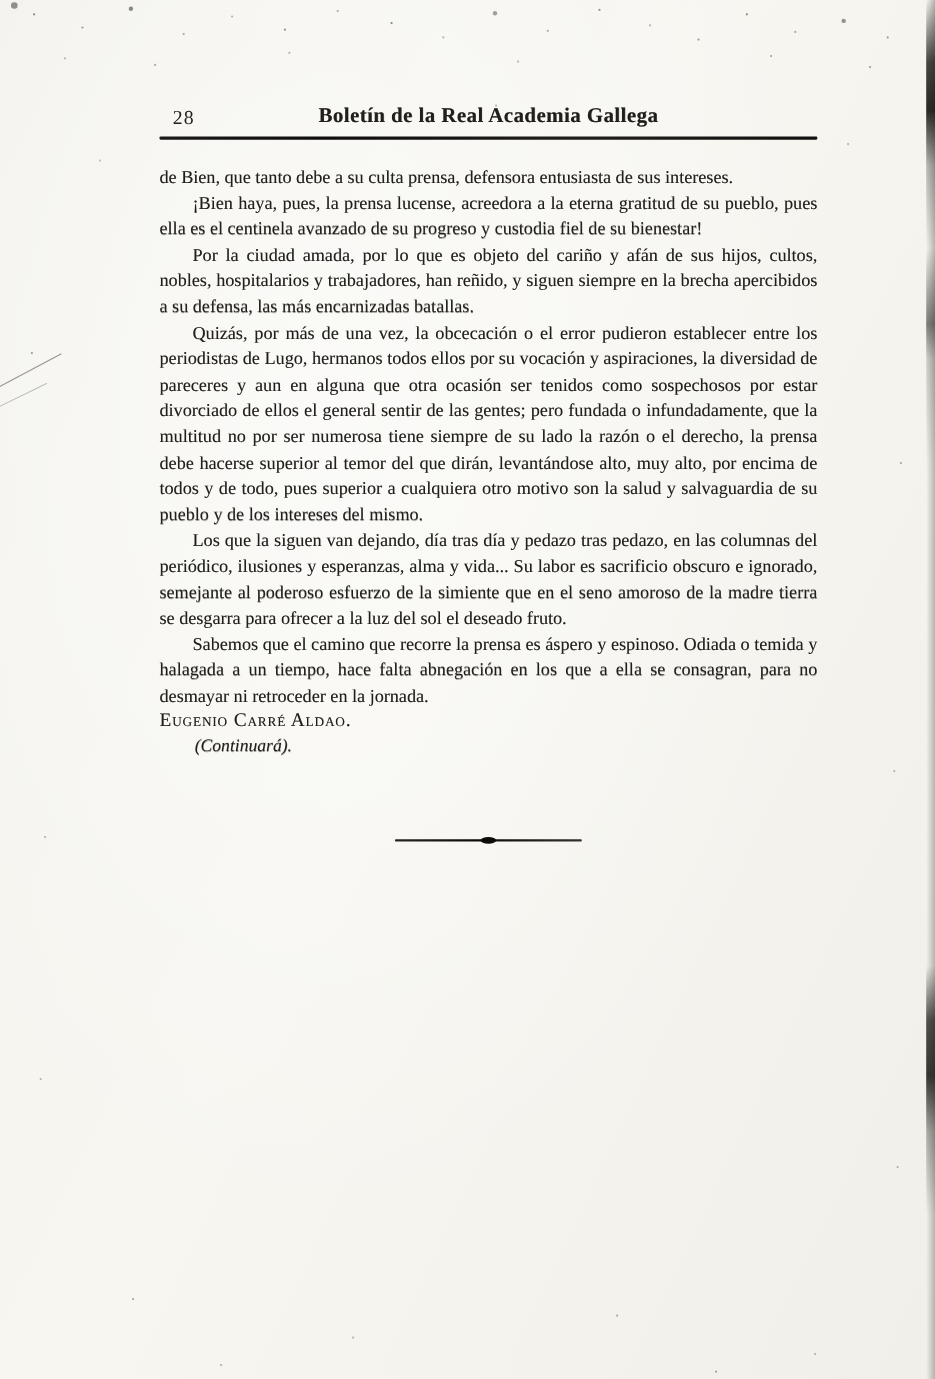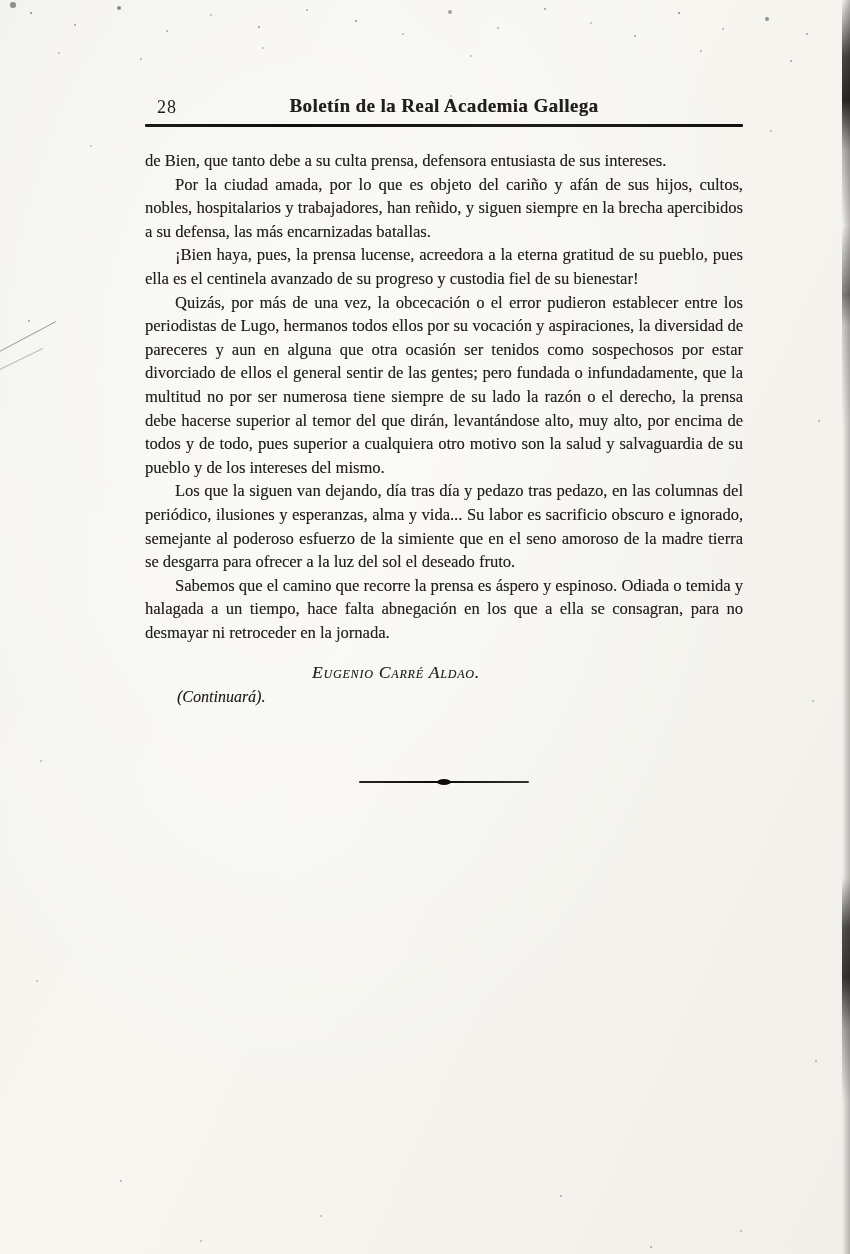--- a/index.html
+++ b/index.html
@@ -83,24 +83,23 @@
     background:linear-gradient(to right, #1c1a18, #0f0e0d 25%, #201e1b 65%, #121110);
     border-radius:1px;
   }
   .bodytext { margin-top:22px; font-size:16.5px; line-height:23.6px; }
   .bodytext p {
     text-align:justify; text-indent:30px;
     text-shadow:.2px .2px .35px rgba(40,36,30,.45);
   }
   .bodytext p.noindent { text-indent:0; }
   .signature {
-    margin-top:18px; padding-right:96px; text-align:center;
+    padding-right:96px; text-align:left;
     font-variant:small-caps; letter-spacing:.8px; font-size:17.5px;
     text-shadow:.2px .2px .35px rgba(40,36,30,.45);
-    font-style:italic;
   }
   .continuara {
     margin-top:5px; margin-left:32px;
     font-style:italic; font-size:16px;
     text-shadow:.2px .2px .35px rgba(40,36,30,.45);
   }
   .divider { position:relative; width:170px; height:8px; margin:72px auto 0 auto; }
   .divider-line {
     position:absolute; left:0; right:0; top:3px; height:2px;
     background:linear-gradient(to right, rgba(16,15,13,.9), #0d0c0b 45%, rgba(16,15,13,.85));
@@ -122,22 +121,22 @@
 
   <div class="content">
     <div class="header">
       <span class="pagenum">28</span>
       <span class="title">Boletín de la Real Academia Gallega</span>
     </div>
     <div class="rule"></div>
 
     <div class="bodytext">
       <p class="noindent">de Bien, que tanto debe a su culta prensa, defensora entusiasta de sus intereses.</p>
+      <p>¡Bien haya, pues, la prensa lucense, acreedora a la eterna gratitud de su pueblo, pues ella es el centinela avanzado de su progreso y custodia fiel de su bienestar!</p>
       <p>Por la ciudad amada, por lo que es objeto del cariño y afán de sus hijos, cultos, nobles, hospitalarios y trabajadores, han reñido, y siguen siempre en la brecha apercibidos a su defensa, las más encarnizadas batallas.</p>
-      <p>¡Bien haya, pues, la prensa lucense, acreedora a la eterna gratitud de su pueblo, pues ella es el centinela avanzado de su progreso y custodia fiel de su bienestar!</p>
       <p>Quizás, por más de una vez, la obcecación o el error pudieron establecer entre los periodistas de Lugo, hermanos todos ellos por su vocación y aspiraciones, la diversidad de pareceres y aun en alguna que otra ocasión ser tenidos como sospechosos por estar divorciado de ellos el general sentir de las gentes; pero fundada o infundadamente, que la multitud no por ser numerosa tiene siempre de su lado la razón o el derecho, la prensa debe hacerse superior al temor del que dirán, levantándose alto, muy alto, por encima de todos y de todo, pues superior a cualquiera otro motivo son la salud y salvaguardia de su pueblo y de los intereses del mismo.</p>
       <p>Los que la siguen van dejando, día tras día y pedazo tras pedazo, en las columnas del periódico, ilusiones y esperanzas, alma y vida...  Su labor es sacrificio obscuro e ignorado, semejante al poderoso esfuerzo de la simiente que en el seno amoroso de la madre tierra se desgarra para ofrecer a la luz del sol el deseado fruto.</p>
       <p>Sabemos que el camino que recorre la prensa es áspero y espinoso.  Odiada o temida y halagada a un tiempo, hace falta abnegación en los que a ella se consagran, para no desmayar ni retroceder en la jornada.</p>
     </div>
 
     <div class="signature">Eugenio Carré Aldao.</div>
     <div class="continuara">(Continuará).</div>
 
     <div class="divider">
       <span class="divider-line"></span>

